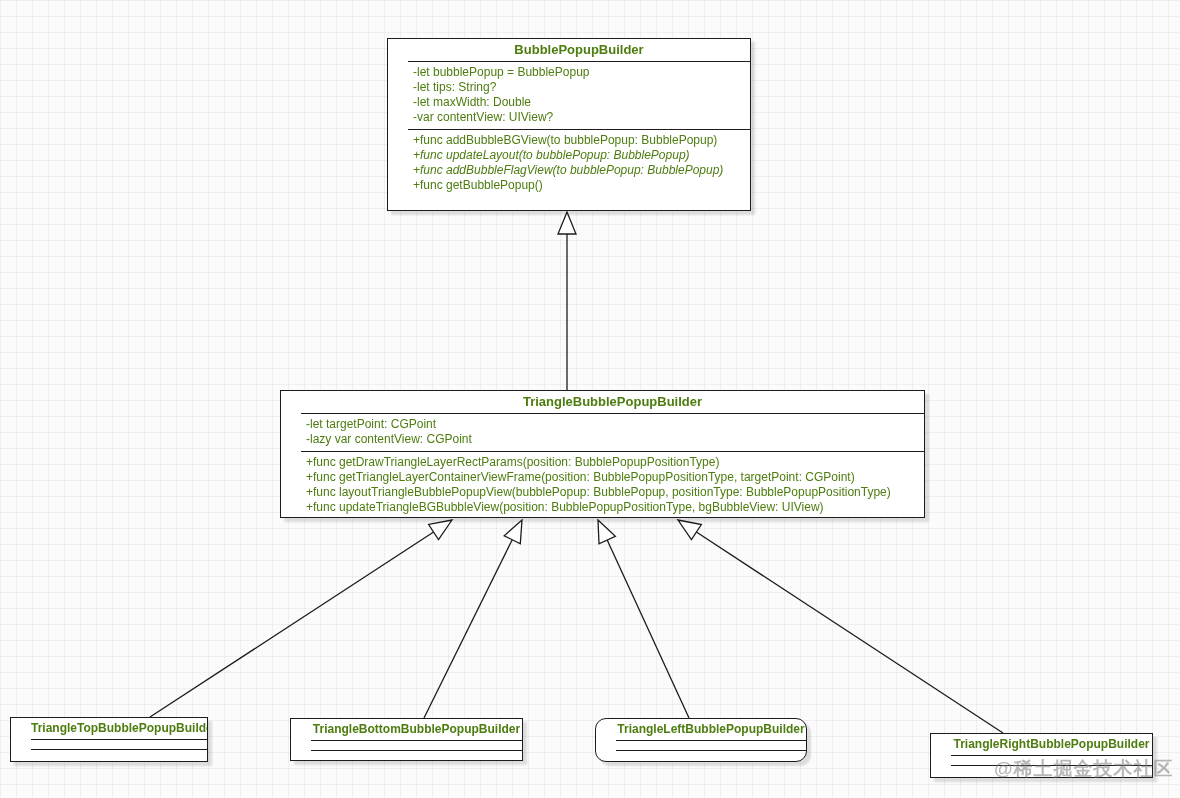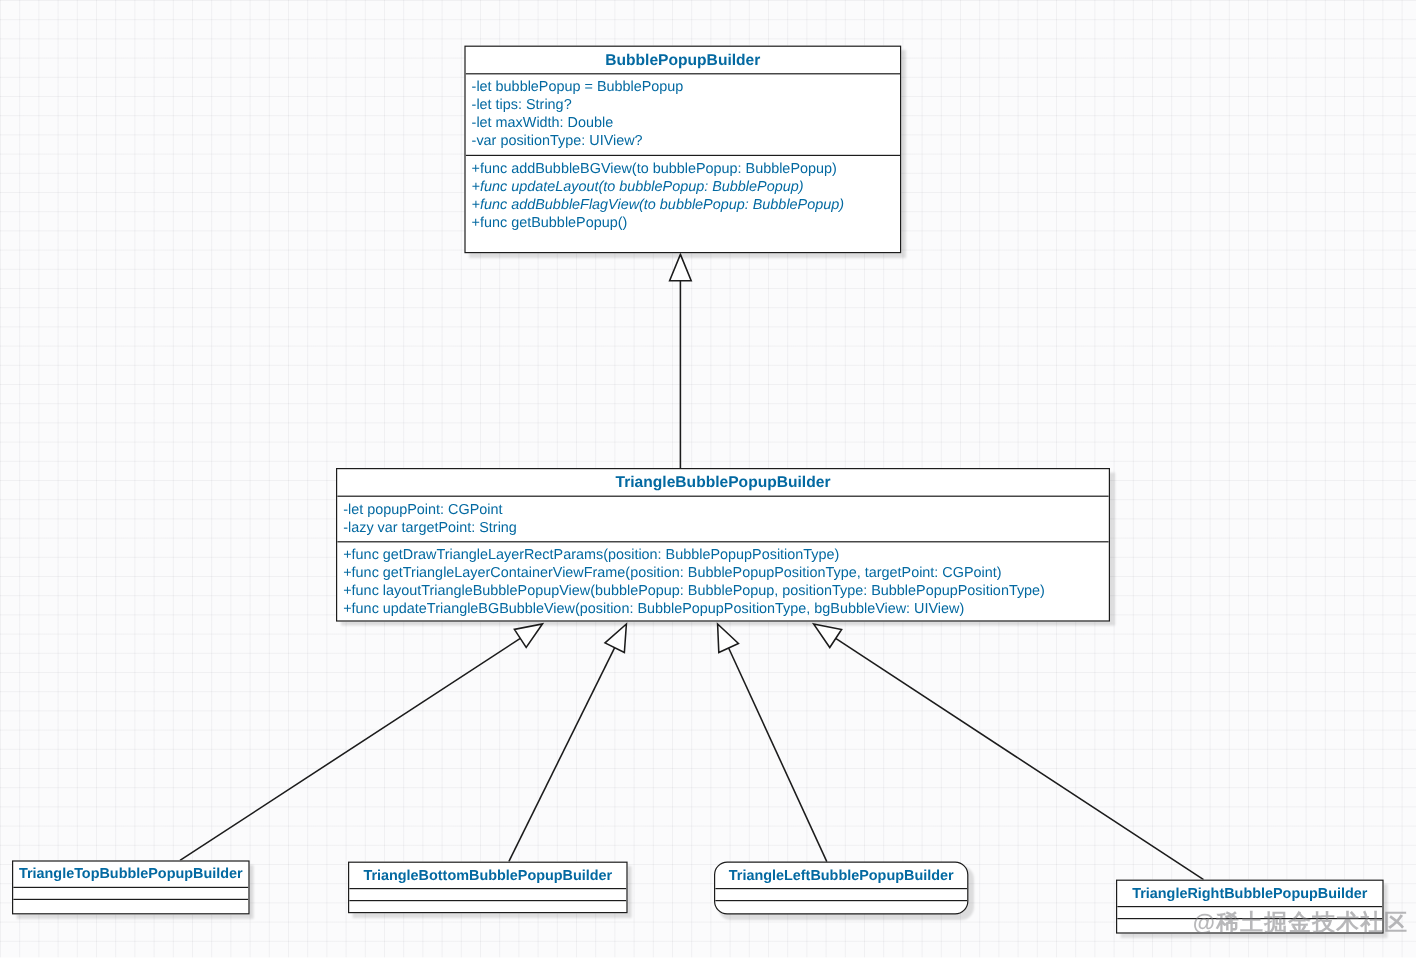--- a/index.html
+++ b/index.html
@@ -20,23 +20,24 @@
   #connector-layer{
     position:absolute;left:0;top:0;width:1180px;height:798px;
     pointer-events:none;
   }
   .uml-class{
     position:absolute;
     box-sizing:border-box;
     background:#ffffff;
     border:1.5px solid #1c1c1c;
     box-shadow:4px 4px 2px rgba(0,0,0,0.12);
-    color:#0369a1;
+    color:#4d7c0f;
     font-size:12px;
     overflow:hidden;
+    padding-left:20px;
   }
   .uml-title{
     font-weight:bold;
     font-size:13px;
     text-align:center;
     line-height:22px;
     height:22px;
     white-space:nowrap;
     overflow:hidden;
   }
@@ -92,35 +93,35 @@
         <polygon points="678,520 701.333708636934,524.5318915749025 691.467000915085,539.5867273007285" fill="#ffffff" stroke="#1c1c1c" stroke-width="1.3"></polygon>
       </g>
     </svg>
 
   <div class="uml-class" style="left:387px;top:38px;width:364px;height:173px;">
     <div class="uml-title">BubblePopupBuilder</div>
     <div class="sec">
       <div class="row">-let bubblePopup = BubblePopup</div>
       <div class="row">-let tips: String?</div>
       <div class="row">-let maxWidth: Double</div>
-      <div class="row">-var positionType: UIView?</div>
+      <div class="row">-var contentView: UIView?</div>
     </div>
     <div class="sec">
       <div class="row">+func addBubbleBGView(to bubblePopup: BubblePopup)</div>
       <div class="row italic">+func updateLayout(to bubblePopup: BubblePopup)</div>
       <div class="row italic">+func addBubbleFlagView(to bubblePopup: BubblePopup)</div>
       <div class="row">+func getBubblePopup()</div>
     </div>
   </div>
 
   <div class="uml-class" style="left:241px;top:390px;width:645px;height:128px;margin-left:39px;">
     <div class="uml-title">TriangleBubblePopupBuilder</div>
     <div class="sec">
-      <div class="row">-let popupPoint: CGPoint</div>
-      <div class="row">-lazy var targetPoint: String</div>
+      <div class="row">-let targetPoint: CGPoint</div>
+      <div class="row">-lazy var contentView: CGPoint</div>
     </div>
     <div class="sec">
       <div class="row">+func getDrawTriangleLayerRectParams(position: BubblePopupPositionType)</div>
       <div class="row">+func getTriangleLayerContainerViewFrame(position: BubblePopupPositionType, targetPoint: CGPoint)</div>
       <div class="row">+func layoutTriangleBubblePopupView(bubblePopup: BubblePopup, positionType: BubblePopupPositionType)</div>
       <div class="row">+func updateTriangleBGBubbleView(position: BubblePopupPositionType, bgBubbleView: UIView)</div>
     </div>
   </div>
 
   <div class="uml-class" style="left:10px;top:717px;width:198px;height:45px;">

